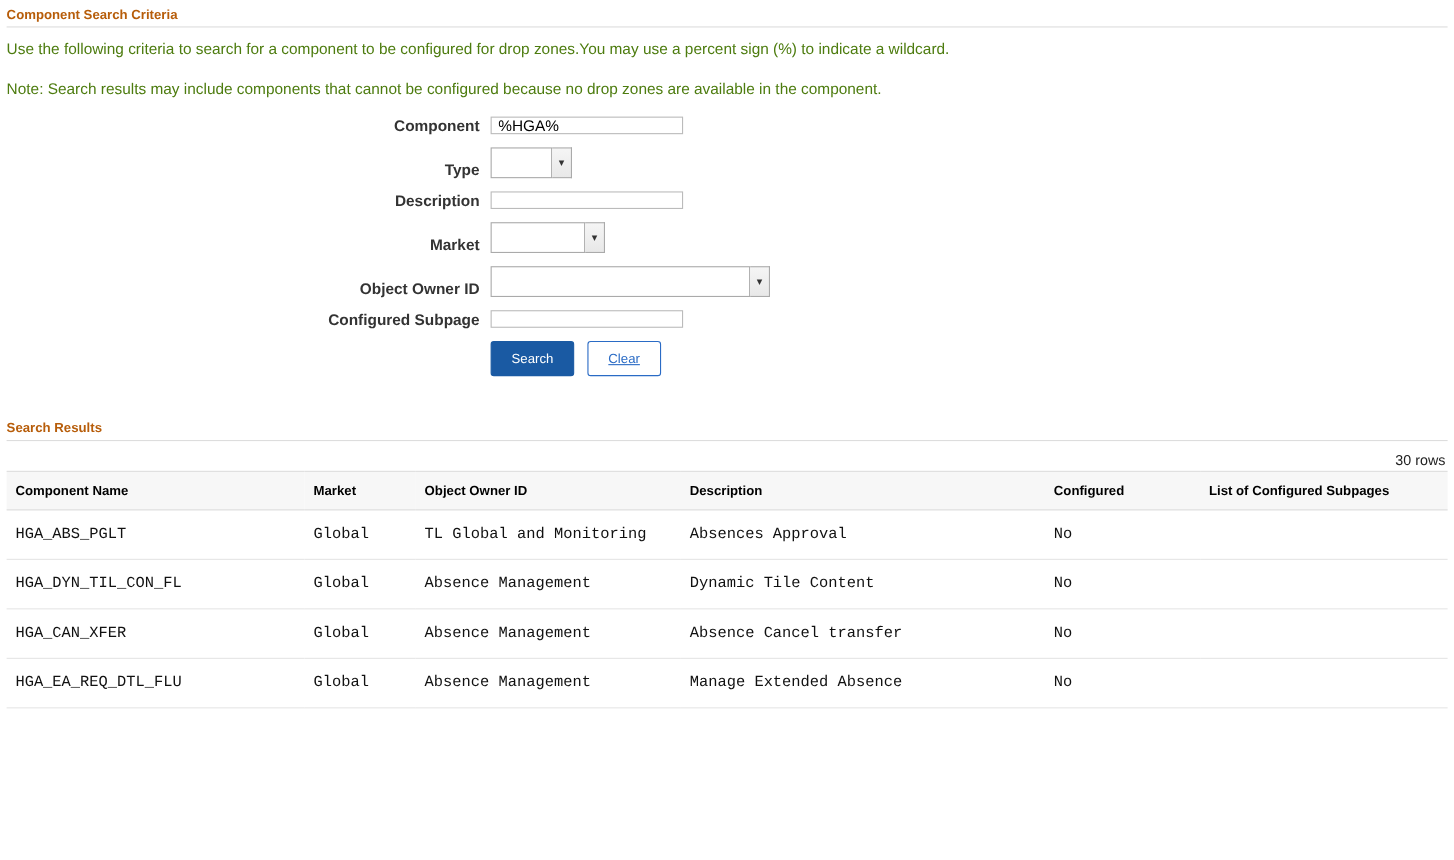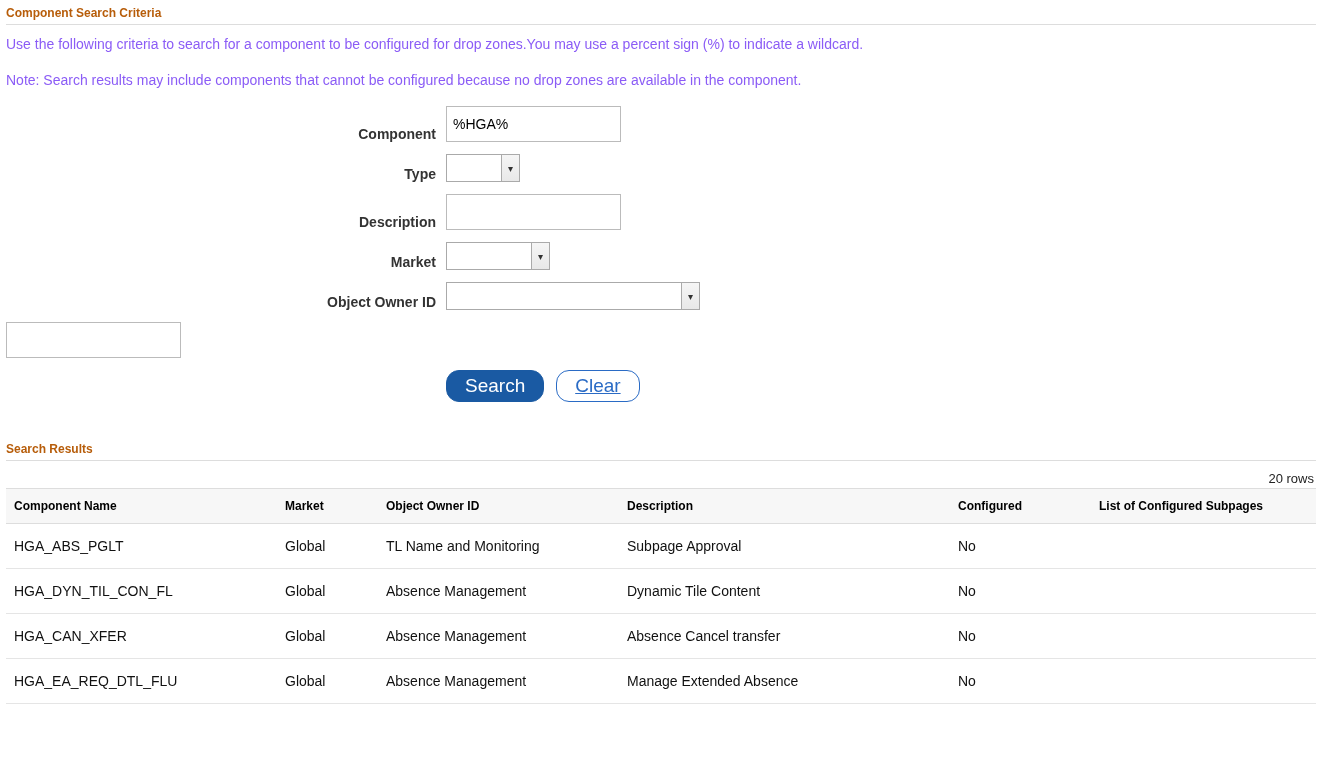--- a/index.html
+++ b/index.html
@@ -13,40 +13,40 @@
   .section-title {
     color: #b75d0a;
     font-weight: bold;
     font-size: 12px;
     padding-bottom: 4px;
     border-bottom: 1px solid #ddd;
     margin-bottom: 10px;
   }
   .intro p {
     margin: 6px 0 16px 0;
-    color: #8b5cf6;
+    color: #4d7c0f;
     line-height: 1.4;
   }
   .form-area {
     margin-bottom: 40px;
   }
   .form-row {
     display: flex;
     align-items: flex-end;
     margin-bottom: 12px;
   }
   .form-label {
     width: 430px;
     text-align: right;
     padding-right: 10px;
     font-weight: bold;
     color: #333;
   }
   .text-input {
-    height: 36px;
+    height: 16px;
     border: 1px solid #bbb;
     padding: 0 6px;
     font-size: 14px;
     box-sizing: border-box;
   }
   .w175 { width: 175px; }
   .select-arrow-box {
     display:inline-flex;
     align-items:center;
   }
@@ -71,22 +71,22 @@
   }
   .btn-row {
     display: flex;
     gap: 12px;
     margin-top: 4px;
     padding-left: 440px;
   }
   .btn {
     height: 32px;
     padding: 0 18px;
-    border-radius: 13px;
-    font-size: 19px;
+    border-radius: 3px;
+    font-size: 12px;
     cursor: pointer;
     box-sizing: border-box;
   }
   .btn-primary {
     background: #1a5aa3;
     color: #fff;
     border: 1px solid #1a5aa3;
   }
   .btn-secondary {
     background: #fff;
@@ -112,20 +112,21 @@
     padding: 10px 8px;
     background: #f7f7f7;
     border-top: 1px solid #ddd;
     border-bottom: 1px solid #ddd;
   }
   table.results tbody td {
     padding: 14px 8px;
     border-bottom: 1px solid #e5e5e5;
     font-size: 14px;
     color: #111;
+    font-family: Liberation Mono, monospace;
   }
   .col-comp { width: 255px; }
   .col-market { width: 85px; }
   .col-owner { width: 225px; }
   .col-desc { width: 315px; }
   .col-conf { width: 125px; }
 </style>
 </head>
 <body>
 
@@ -166,50 +167,51 @@
 
   <div class="form-row">
     <div class="form-label">Object Owner ID</div>
     <div class="select-arrow-box">
       <div class="select-body" style="width:236px;"></div>
       <div class="select-arrow">▾</div>
     </div>
   </div>
 
   <div class="form-row">
+    <div class="form-label">Configured Subpage</div>
     <input type="text" class="text-input w175" value="" style="">
   </div>
 
   <div class="btn-row">
     <button class="btn btn-primary">Search</button>
     <button class="btn btn-secondary">Clear</button>
   </div>
 </div>
 
 <div class="section-title">Search Results</div>
 
-<div class="results-meta">20 rows</div>
+<div class="results-meta">30 rows</div>
 
 <table class="results">
   <thead>
     <tr>
       <th class="col-comp">Component Name</th>
       <th class="col-market">Market</th>
       <th class="col-owner">Object Owner ID</th>
       <th class="col-desc">Description</th>
       <th class="col-conf">Configured</th>
       <th>List of Configured Subpages</th>
     </tr>
   </thead>
   <tbody id="results-body">
   <tr>
         <td>HGA_ABS_PGLT</td>
         <td>Global</td>
-        <td>TL Name and Monitoring</td>
-        <td>Subpage Approval</td>
+        <td>TL Global and Monitoring</td>
+        <td>Absences Approval</td>
         <td>No</td>
         <td></td>
       </tr>
       <tr>
         <td>HGA_DYN_TIL_CON_FL</td>
         <td>Global</td>
         <td>Absence Management</td>
         <td>Dynamic Tile Content</td>
         <td>No</td>
         <td></td>

